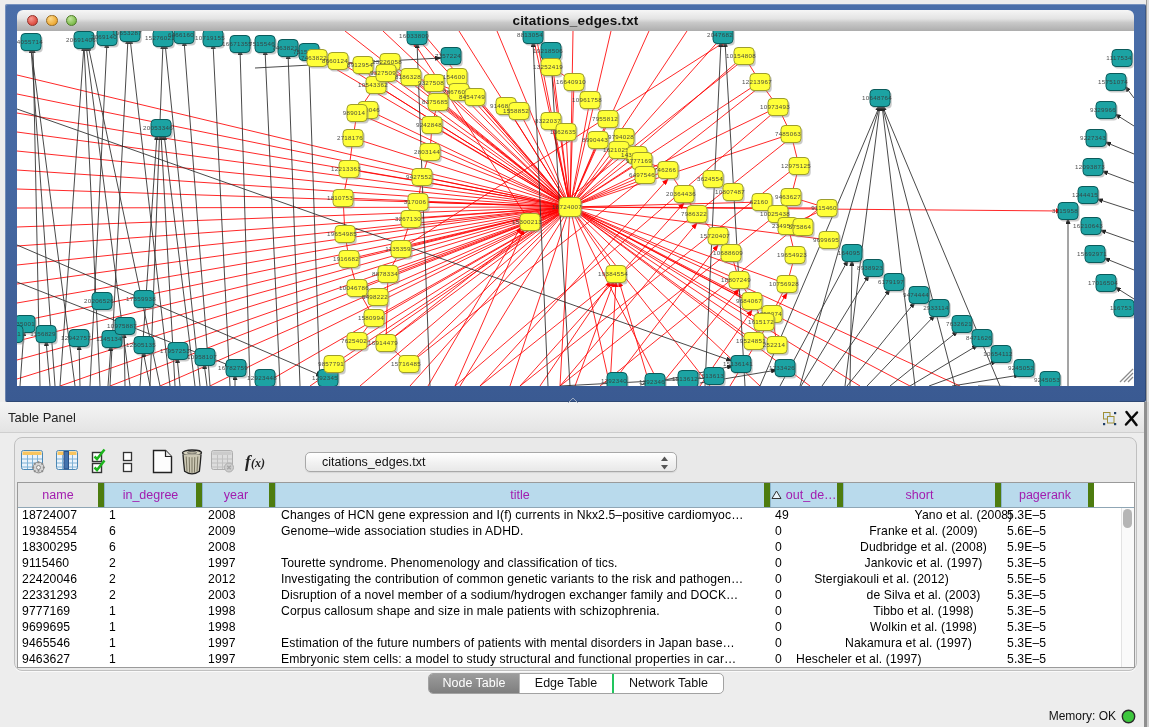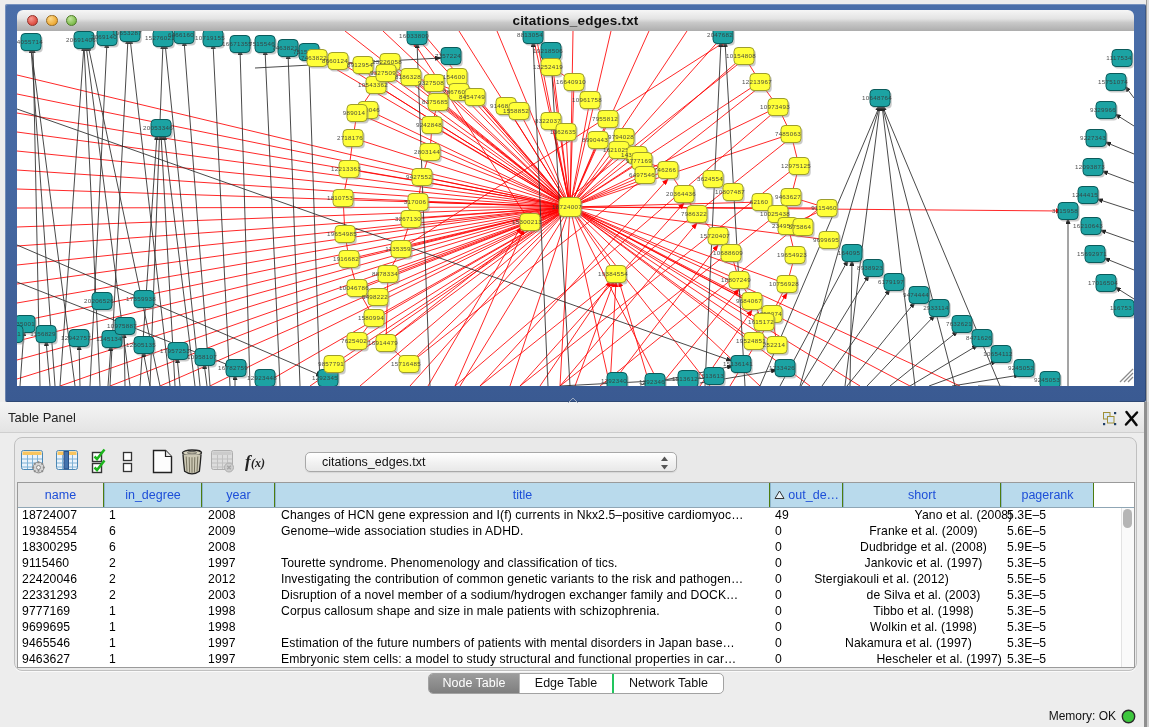--- a/index.html
+++ b/index.html
@@ -6,21 +6,21 @@
 #frame{left:5px;top:4px;width:1141px;height:398px;background:linear-gradient(180deg,#4a6ea9 0%,#44669f 55%,#3a5a92 100%);border-radius:2px;box-shadow:inset 1px 1px 0 rgba(255,255,255,.25), inset -1px -1px 0 rgba(0,0,0,.2)}
 #titlebar{left:17px;top:10px;width:1117px;height:21.5px;background:linear-gradient(180deg,#f6f6f6 0%,#e3e3e3 42%,#c9c9c9 60%,#adadad 100%);border-radius:6px 6px 0 0;border-bottom:1px solid #6f6f6f}
 #title{width:100%;text-align:center;font-size:13.5px;font-weight:bold;color:#111;line-height:21px;letter-spacing:.2px}
 .tl{width:11.5px;height:11.5px;border-radius:50%;top:4.5px}
 #canvas{left:17px;top:31.5px;width:1117px;height:354.5px;background:#fff;overflow:hidden}
 #tpbar{left:0;top:402px;width:1149px;height:31px;background:linear-gradient(180deg,#f4f4f4,#e4e4e4);border-bottom:1px solid #cfcfcf}
 #tpbar .lbl{left:8px;top:8px;font-size:13px;color:#222}
 #panel{left:14px;top:437px;width:1123px;height:234px;background:#e9e9e9;border:1px solid #c0c0c0;border-radius:8px;box-shadow:0 1px 0 rgba(255,255,255,.7)}
 #combo{left:305px;top:452px;width:372px;height:20px;background:linear-gradient(180deg,#ffffff,#f1f1f1 55%,#e8e8e8);border:1px solid #a8a8a8;border-radius:5px;font-size:12.5px;color:#111;line-height:18px;padding-left:16px;box-shadow:0 1px 1px rgba(0,0,0,.08)}
 #table{left:17px;top:482px;width:1118px;height:186px;background:#fff;border:1px solid #9a9a9a}
-.hcell{position:absolute;top:0;height:24px;background:#b9daec;border-right:1px solid #4d7c0f;border-left:1px solid #8fb6cc;text-align:center;font-size:12.5px;color:#1d4ed8;line-height:24px}
+.hcell{position:absolute;top:0;height:24px;background:#b9daec;border-right:6px solid #4d7c0f;border-left:1px solid #8fb6cc;text-align:center;font-size:12.5px;color:#a21caf;line-height:24px}
 .trow{position:absolute;left:0;width:1116px;height:16px;font-size:12.2px;color:#000;letter-spacing:0.1px}
 .trow span{position:absolute;top:0;height:16px;line-height:15px;white-space:nowrap;overflow:hidden}
 #tabs{left:428px;top:673px;height:20.5px;border:1px solid #a2a2a2;border-radius:5px;overflow:hidden;display:flex;background:#fff}
 #tabs div{height:100%;line-height:19px;font-size:12.5px;text-align:center;color:#111}
 #memtxt{font-size:12px;color:#111;top:709px;right:33px}
 </style></head><body>
 
 <div class="abs" id="frame"></div>
 <div class="abs" id="titlebar">
   <div class="abs tl" style="left:9.5px;background:radial-gradient(circle at 35% 30%,#f59a92,#e2574b 60%,#c63a30);border:1px solid #942f28"></div>
@@ -890,21 +890,21 @@
       <span style="left:757px;width:68px">0</span>
       <span style="left:827px;width:157px;text-align:left">Nakamura et al. (1997)</span>
       <span style="left:989px;width:88px">5.3E–5</span>
     </div>
 <div class="trow" style="top:169px">
       <span style="left:4px;width:80px">9463627</span>
       <span style="left:91px;width:90px">1</span>
       <span style="left:190px;width:68px">1997</span>
       <span style="left:263px;width:489px">Embryonic stem cells: a model to study structural and functional properties in car…</span>
       <span style="left:757px;width:68px">0</span>
-      <span style="left:827px;width:157px;text-align:right">Hescheler et al. (1997)</span>
+      <span style="left:778px;width:157px;text-align:left">Hescheler et al. (1997)</span>
       <span style="left:989px;width:88px">5.3E–5</span>
     </div>
 
   <div class="abs" style="left:1103px;top:25px;width:13px;height:159px;background:#fafafa;border-left:1px solid #e3e3e3"></div>
   <div class="abs" style="left:1105px;top:26px;width:9px;height:19px;background:#b5b5b5;border-radius:5px"></div>
 </div>
 
 <div class="abs" id="tabs">
   <div style="width:90px;background:linear-gradient(180deg,#9c9c9c,#7e7e7e);color:#fff">Node Table</div>
   <div style="width:93px;border-left:1px solid #b8b8b8">Edge Table</div>

